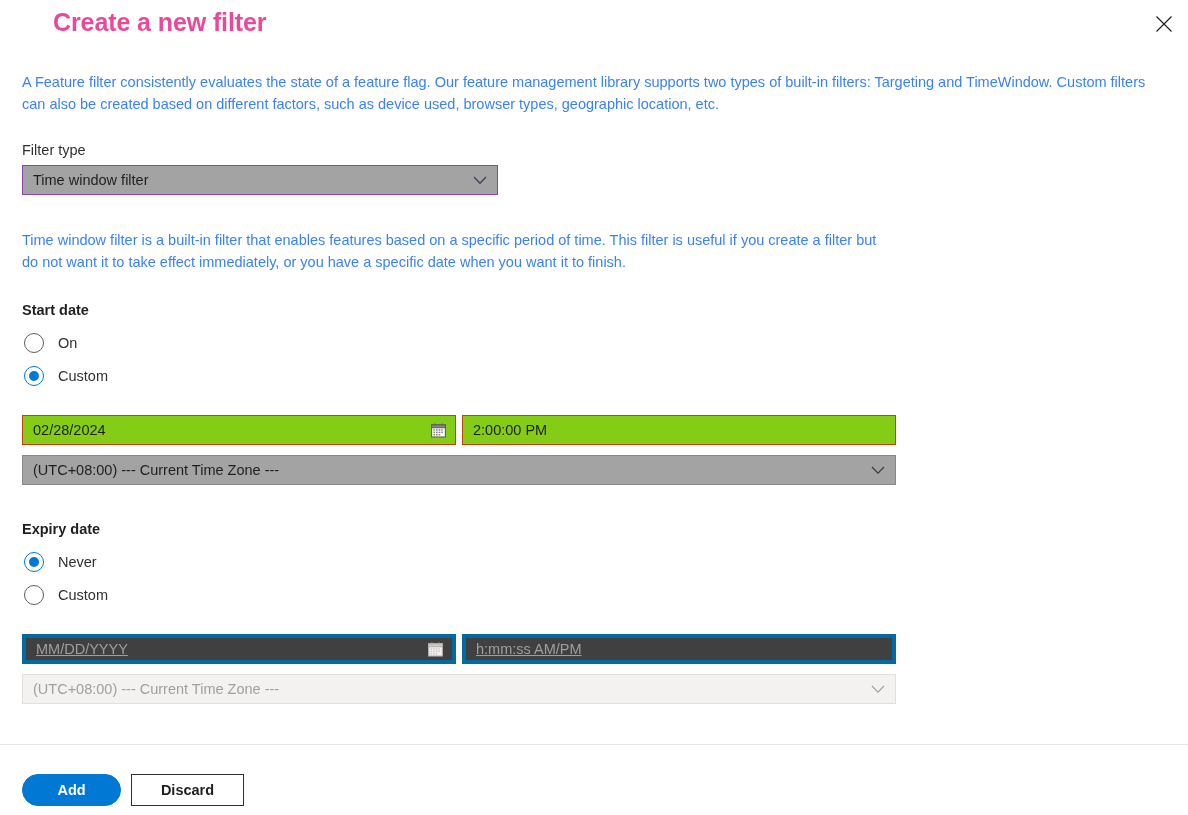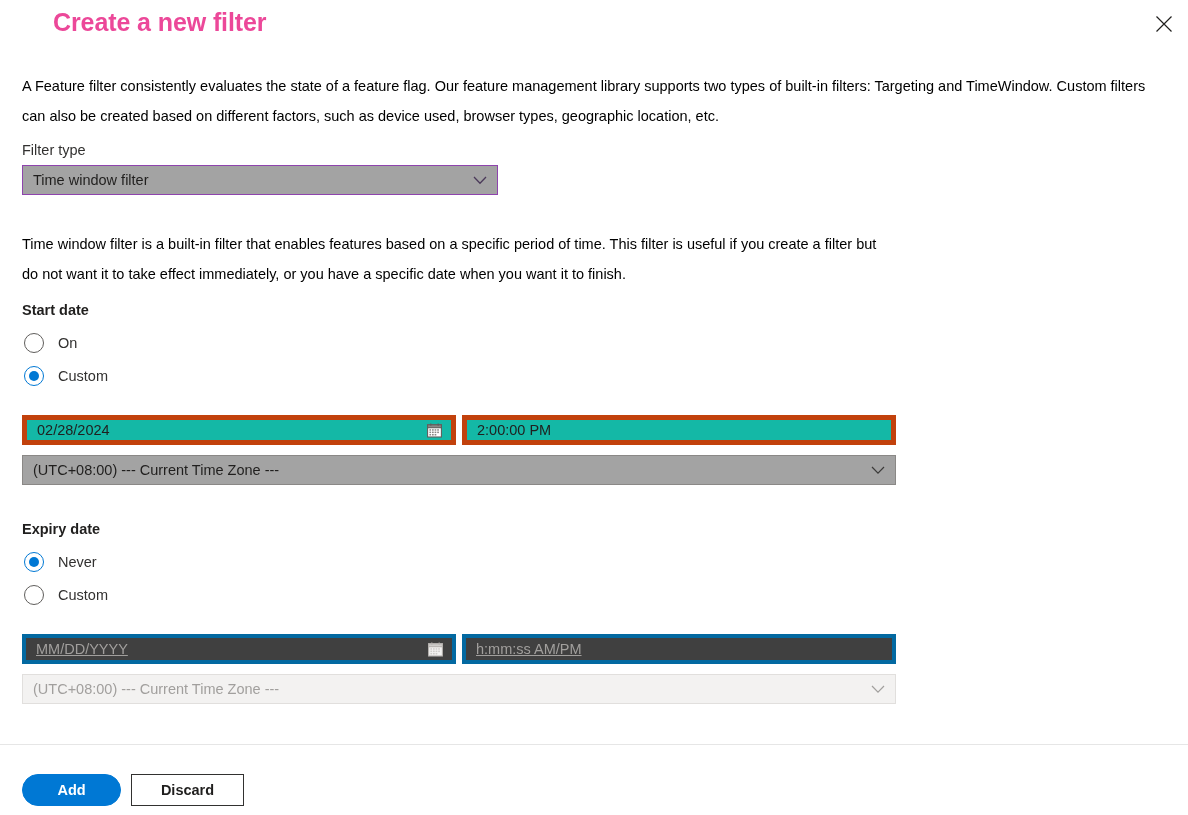--- a/index.html
+++ b/index.html
@@ -49,22 +49,22 @@
   }
   .close-btn svg { display: block; }
 
   
   .description {
     position: absolute;
     left: 22px;
     top: 71px;
     width: 1148px;
     font-size: 14.5px;
-    line-height: 30px;
-    color: #000000;
+    line-height: 22px;
+    color: #3b82f6;
   }
 
   
   .field-label {
     position: absolute;
     font-size: 14.5px;
     line-height: 20px;
     color: #323130;
   }
   .field-label.bold { font-weight: bold; color: #201f1e; }
@@ -105,22 +105,22 @@
     color: #a19f9d;
     cursor: default;
   }
   .combo.disabled .chev svg { stroke: #a19f9d; }
 
   
   .textfield {
     position: absolute;
     display: flex;
     align-items: center;
-    background: #14b8a6;
-    border: 5px solid #c2410c;
+    background: #84cc16;
+    border: 1px solid #c2410c;
     height: 30px;
     padding: 0 4px 0 10px;
     font-size: 14.5px;
     color: #201f1e;
   }
   .textfield .tf-text {
     flex: 1;
     line-height: 28px;
     white-space: nowrap;
     overflow: hidden;

